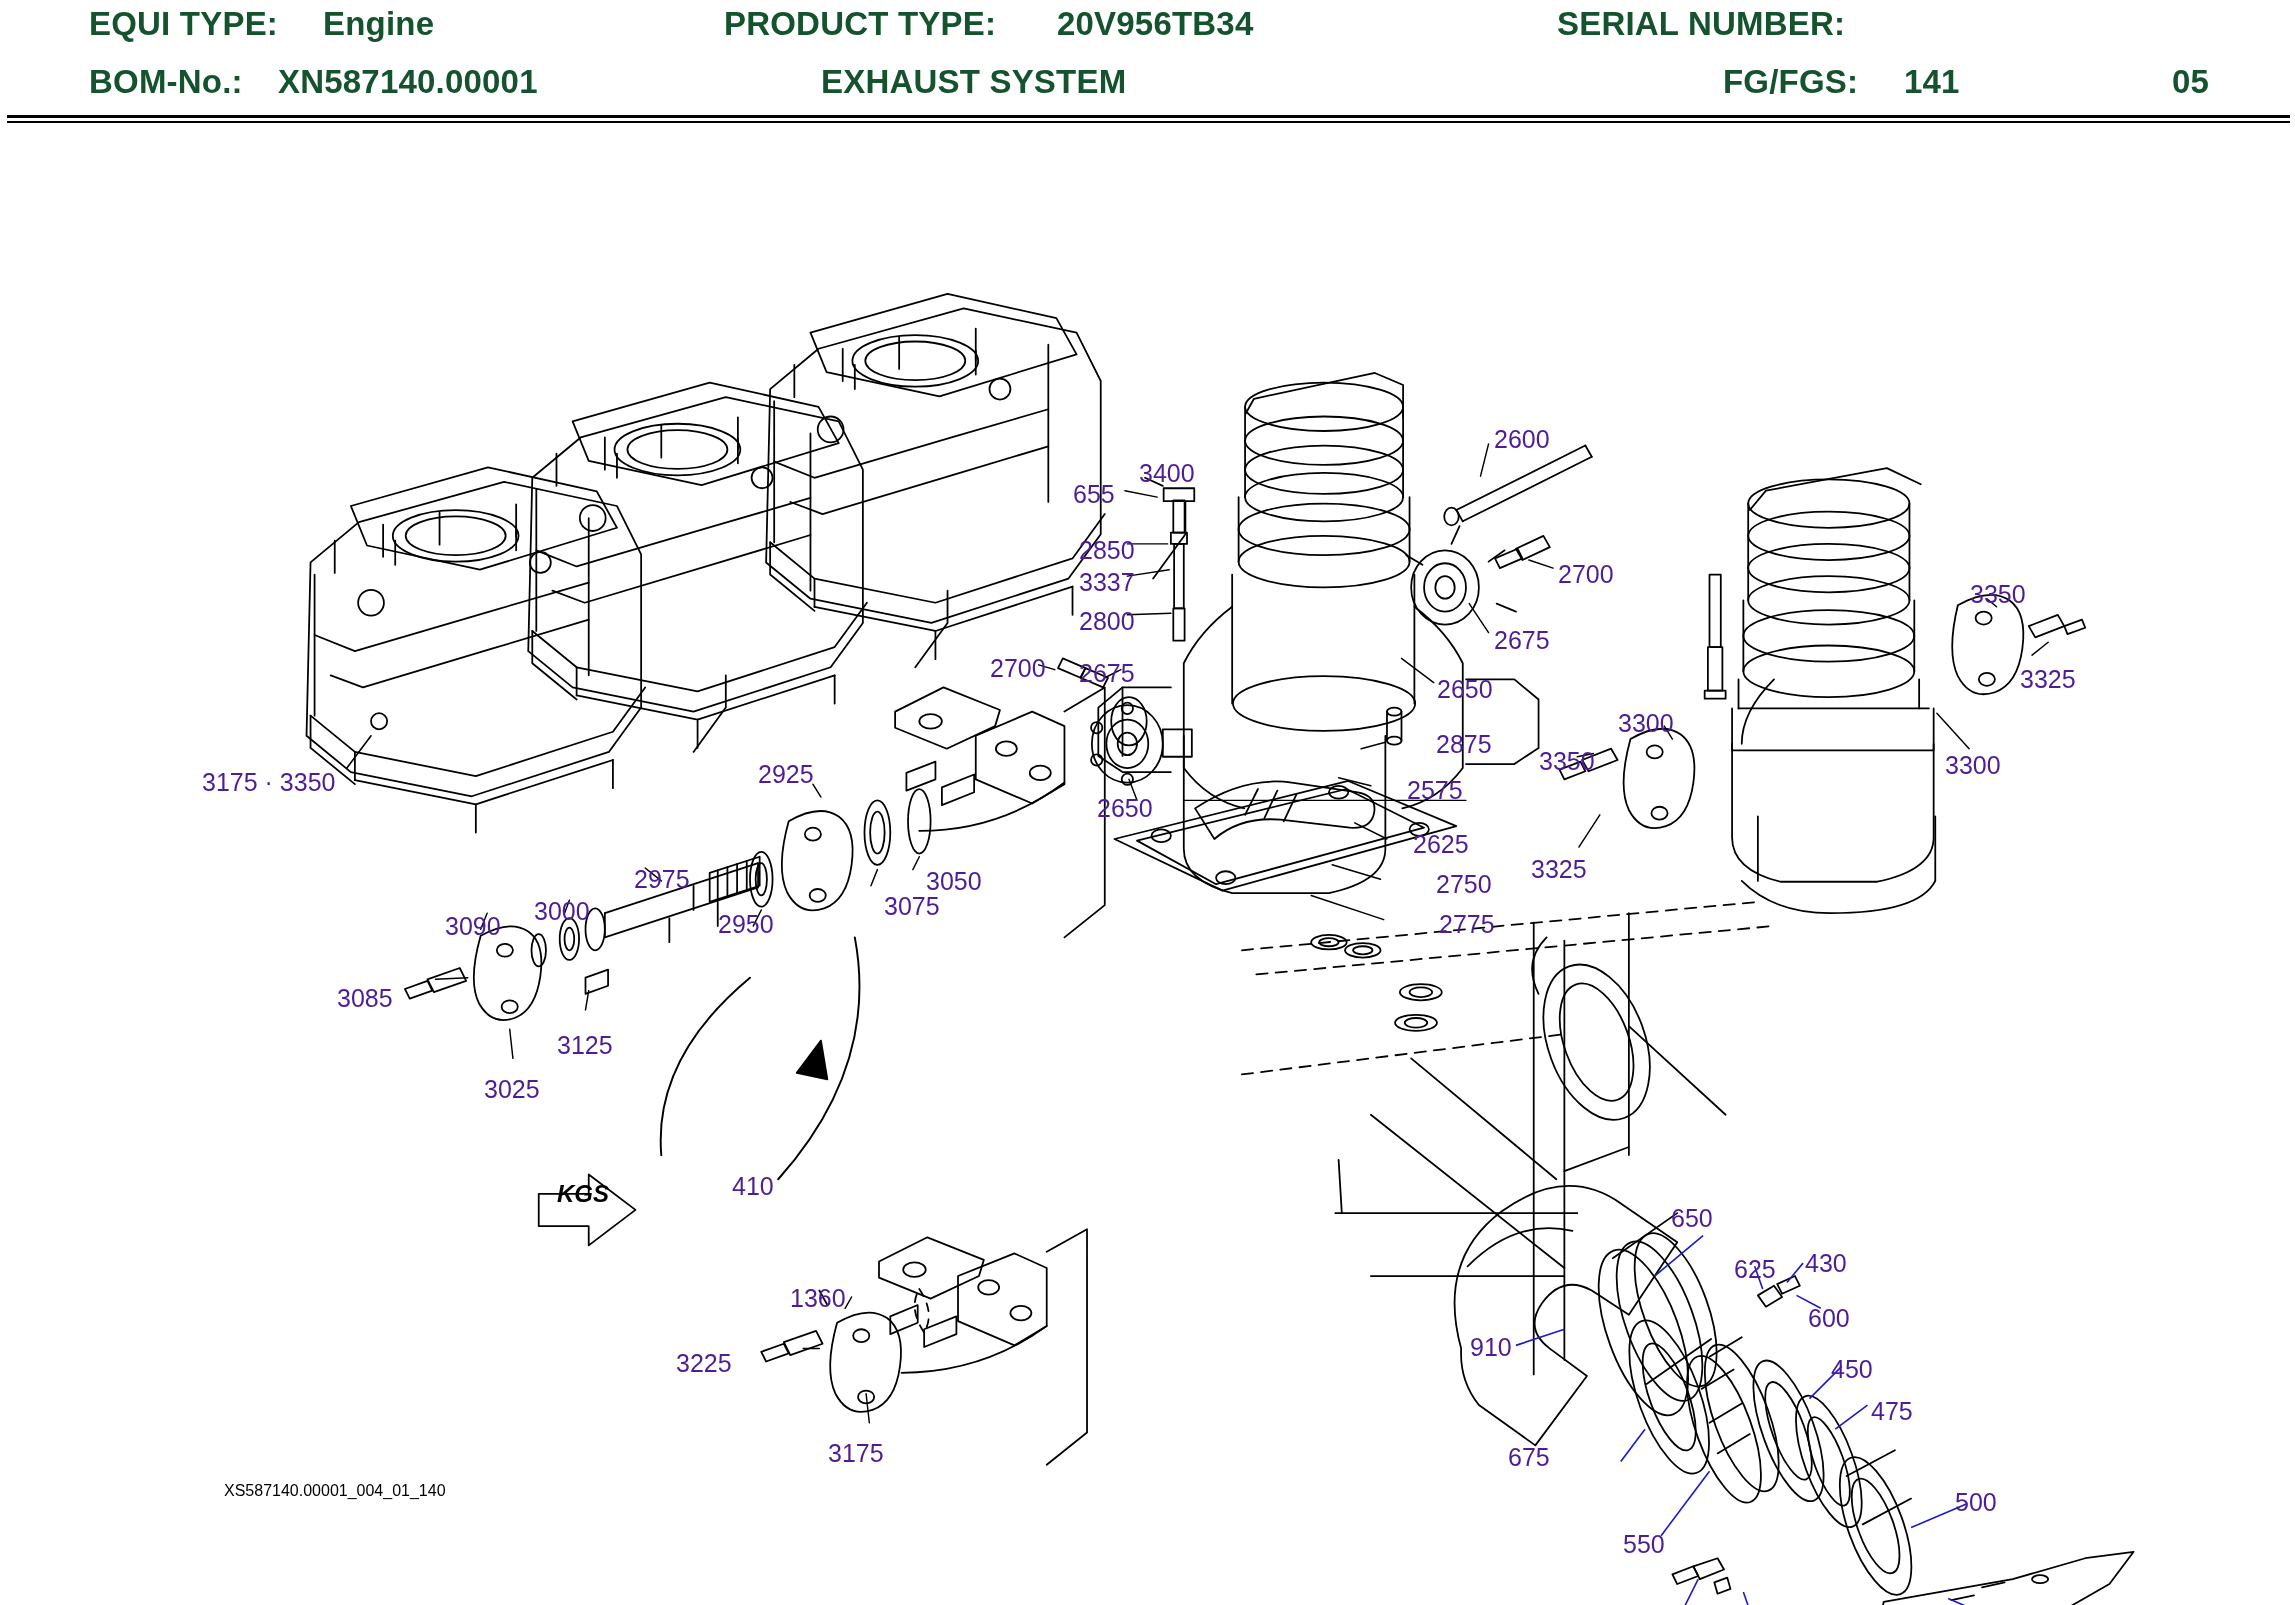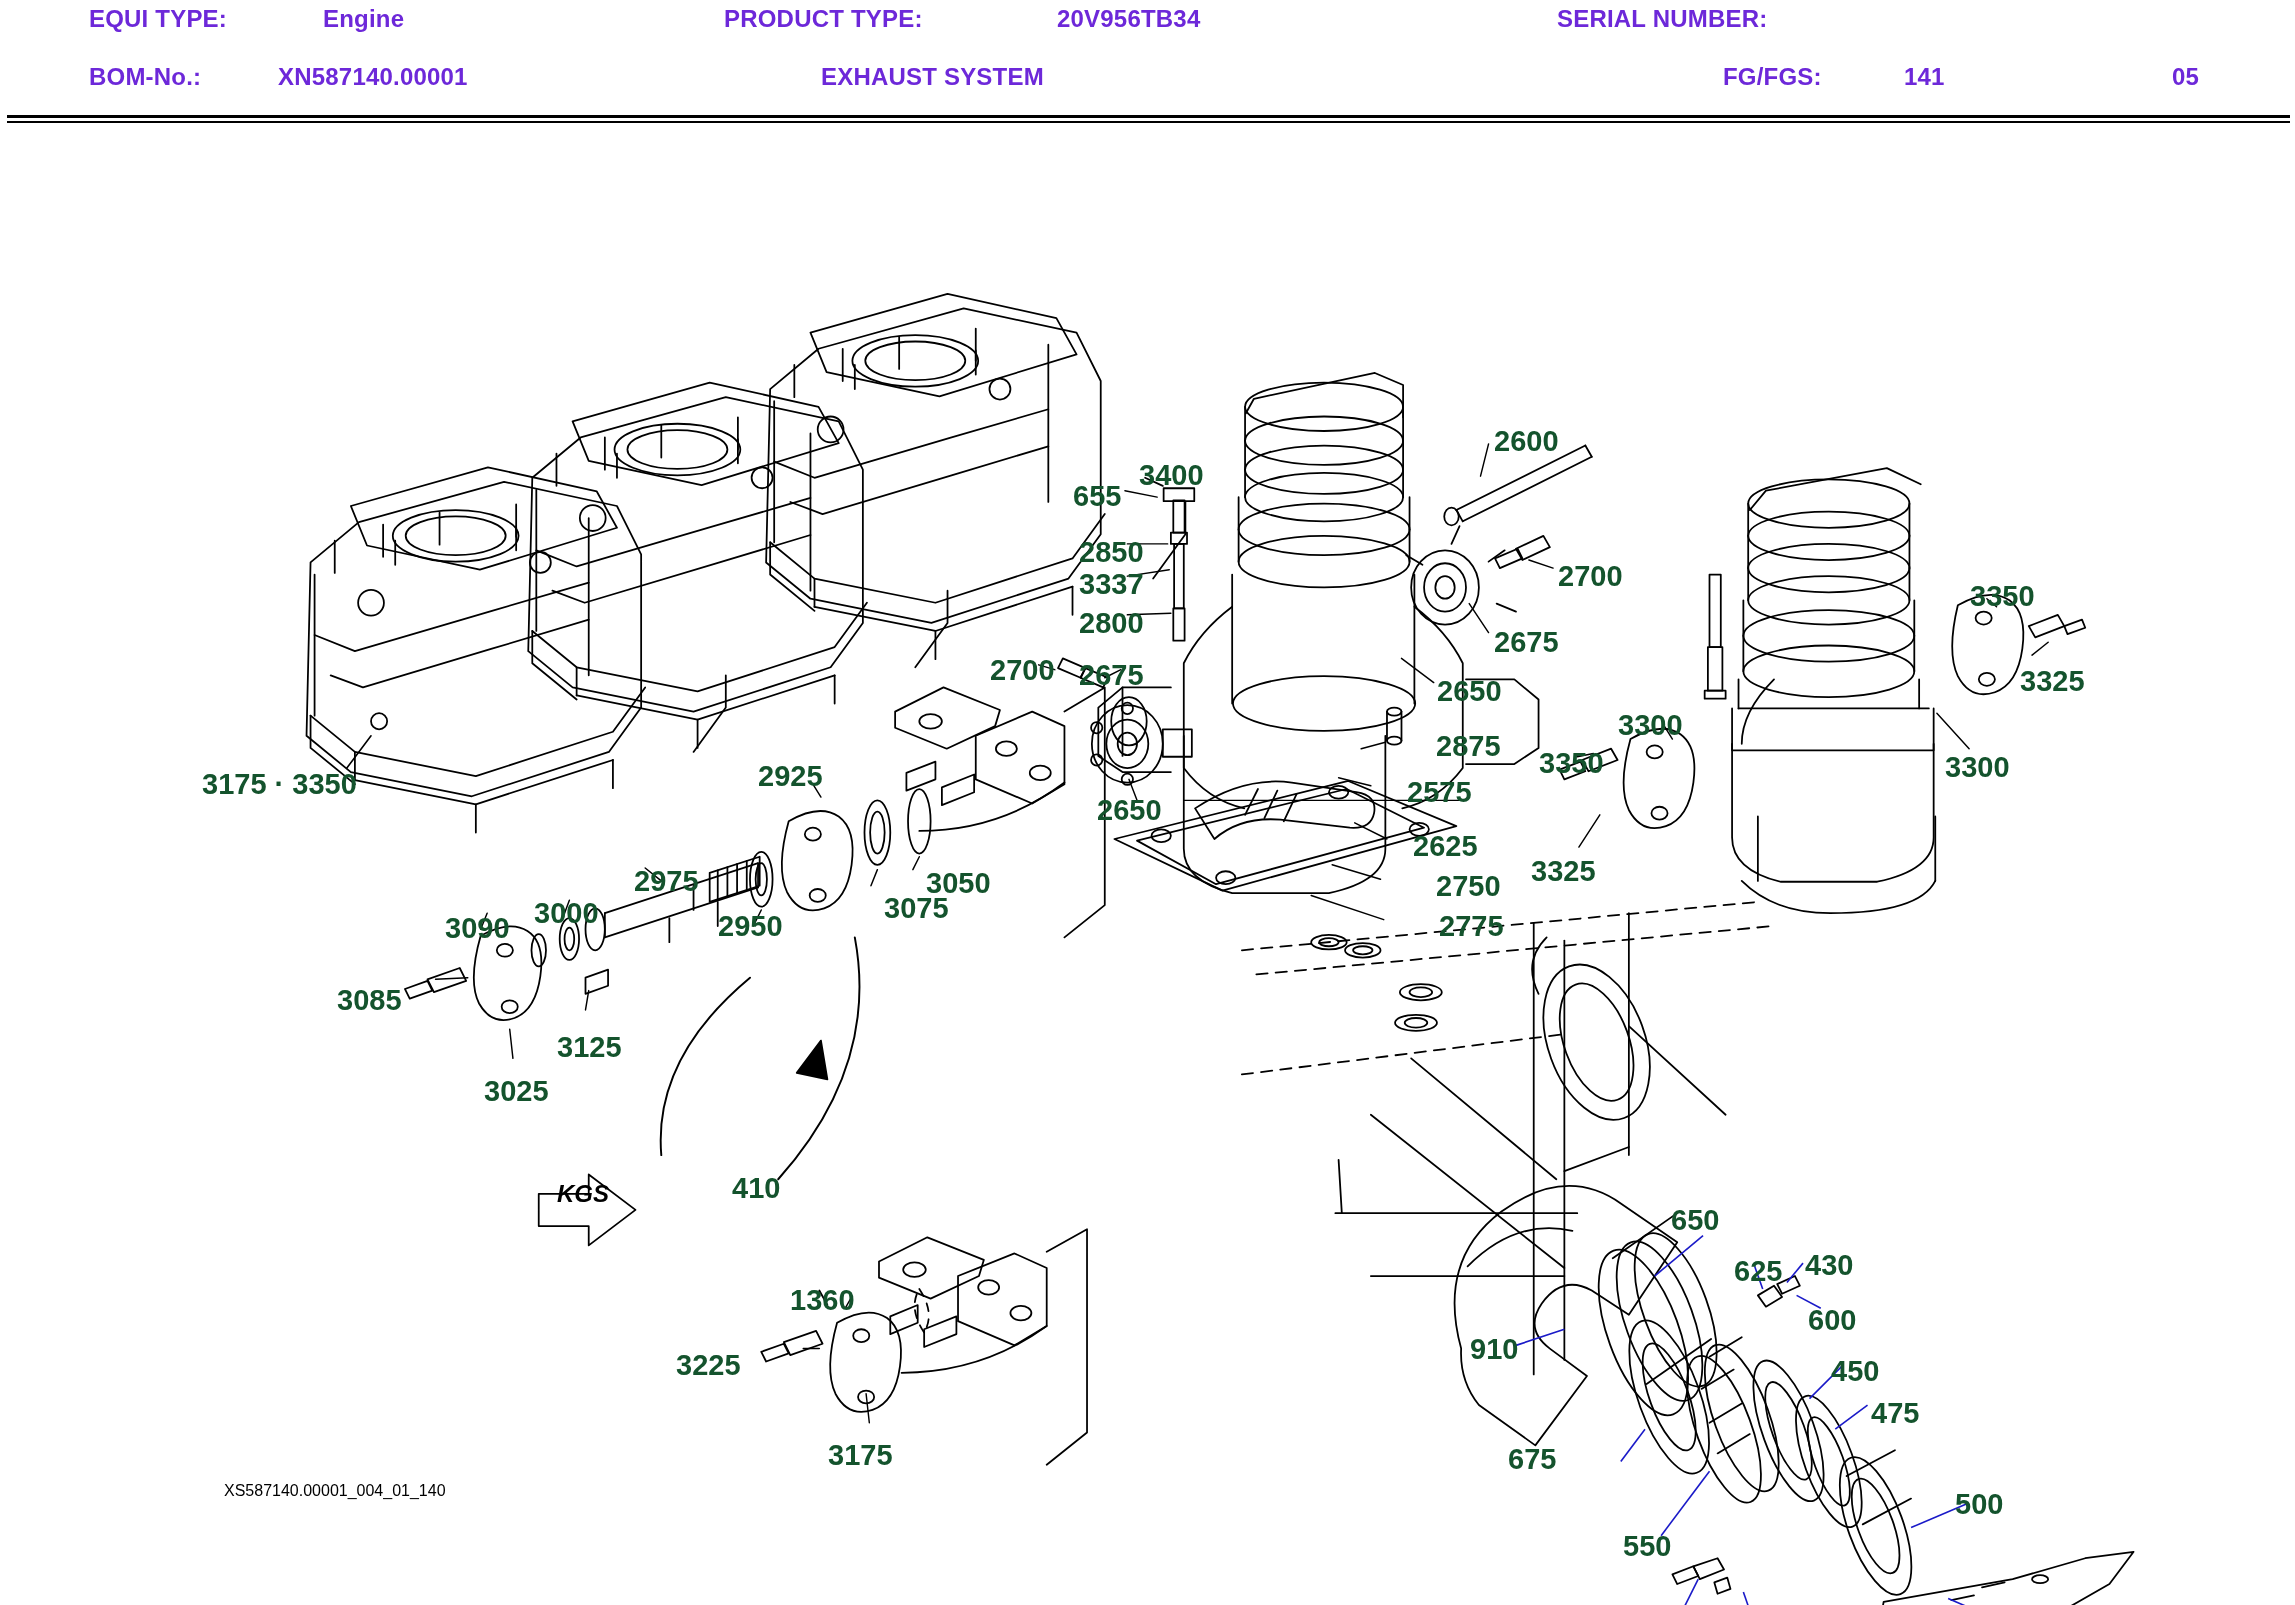--- a/index.html
+++ b/index.html
@@ -21,23 +21,23 @@
   
   .header {
     position: absolute;
     left: 0;
     top: 0;
     width: 2295px;
     height: 121px;
   }
   .hdr-cell {
     position: absolute;
-    font-size: 24px;
+    font-size: 33px;
     font-weight: bold;
-    color: #6d28d9;
+    color: #14532d;
     white-space: nowrap;
     letter-spacing: 0.2px;
   }
   .hdr-rule {
     position: absolute;
     left: 6.5px;
     top: 115px;
     width: 2283px;
     height: 3.2px;
     background: #000;
@@ -61,25 +61,25 @@
   }
   #drawing svg {
     position: absolute;
     left: 0;
     top: 0;
   }
 
   
   .callout {
     position: absolute;
-    color: #14532d;
-    font-size: 29px;
+    color: #4c1d95;
+    font-size: 25px;
     font-family: "Liberation Sans", sans-serif;
     white-space: nowrap;
-    font-weight: bold;
+    font-weight: normal;
   }
 
   
   .footer-code {
     position: absolute;
     left: 224px;
     top: 1482px;
     font-size: 16px;
     color: #000;
     white-space: nowrap;

